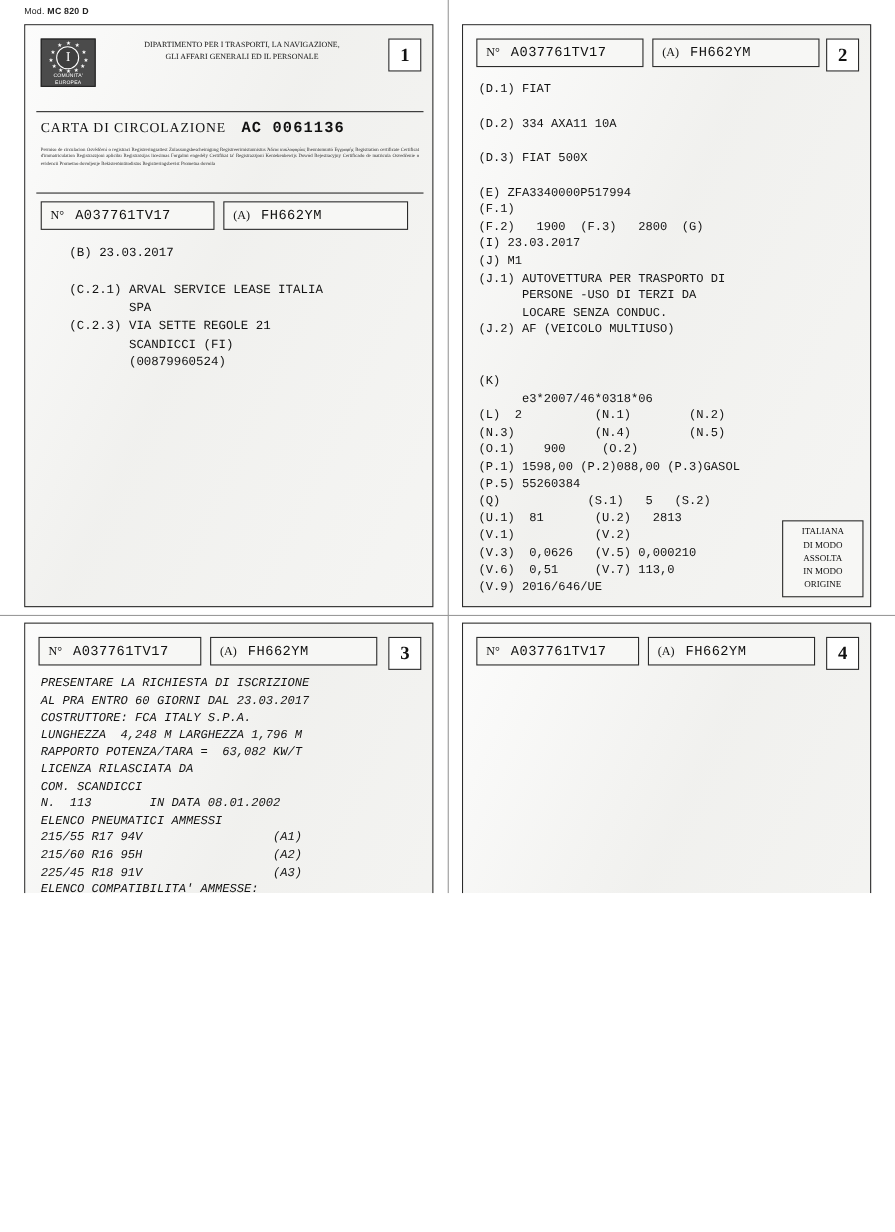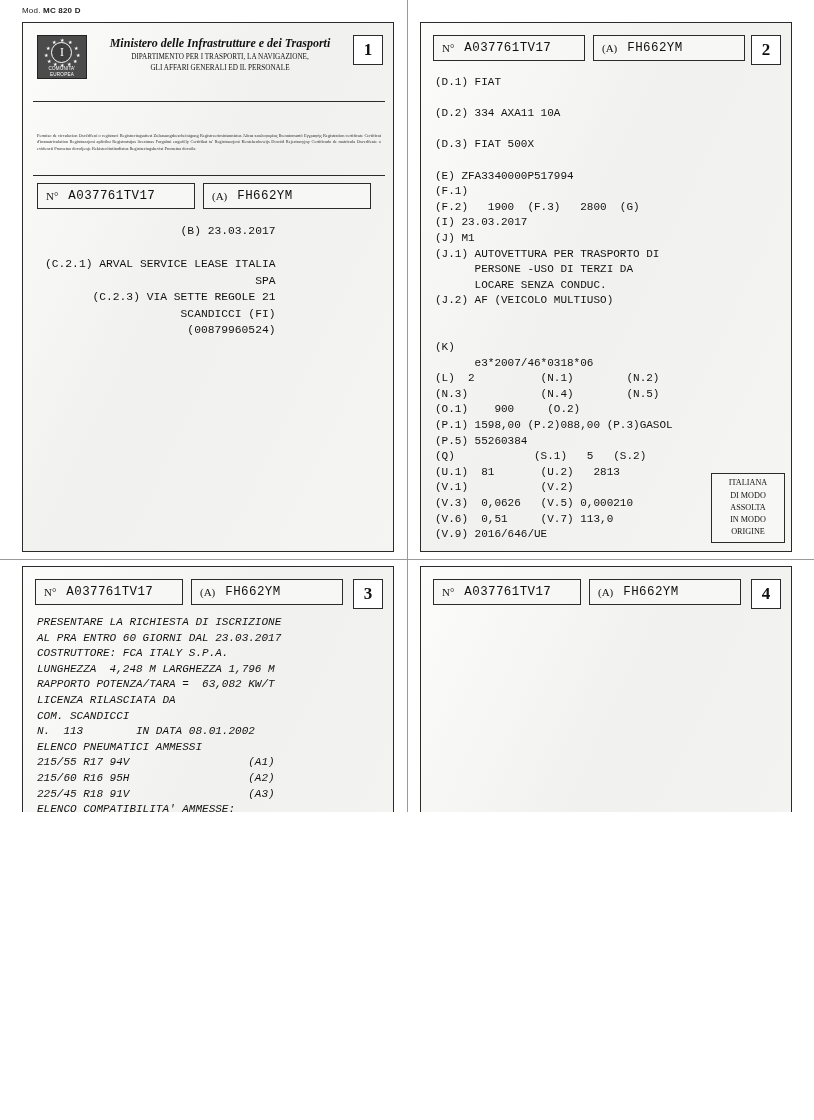--- a/index.html
+++ b/index.html
@@ -262,45 +262,48 @@
           <span class="star" style="left:7px;  top:21px;">★</span>
           <span class="star" style="left:33px; top:21px;">★</span>
           <span class="star" style="left:13px; top:24px;">★</span>
           <span class="star" style="left:27px; top:24px;">★</span>
           <span class="star" style="left:20px; top:25px;">★</span>
         </div>
         <div class="eu-caption">COMUNITA'</div>
         <div class="eu-caption">EUROPEA</div>
       </div>
       <div class="title-block">
-        <div class="t2">Ministero delle Infrastrutture e dei Trasporti</div>
         <div class="t3">DIPARTIMENTO PER I TRASPORTI, LA NAVIGAZIONE,</div>
         <div class="t3">GLI AFFARI GENERALI ED IL PERSONALE</div>
       </div>
     </div>
 
     <div class="hr-dark" style="left:10px; top:78px; width:352px;"></div>
 
+    <div class="carta-row">
+      <span class="carta-label">CARTA DI CIRCOLAZIONE</span>
+      <span class="carta-num">AC 0061136</span>
+    </div>
 
     <div class="microtext">Permiso de circulacion  Osvědčení o registraci  Registreringsattest  Zulassungsbescheinigung  Registreerimistunnistus  Άδεια κυκλοφορίας  Ihenntomurtó Εγγραφής  Registration certificate  Certificat d'immatriculation  Registrazzjoni aplicibu  Registratsijas licesimas  Forgalmi engedély  Certifikat ta' Registrazzjoni  Kentekenbewijs  Dowód Rejestracyjny  Certificado de matricula  Osvedčenie o evidencii  Prometno dovoljenje  Rekisteröintitodistus  Registreringsbevist  Prometna dovoila</div>
 
     <div class="hr-dark" style="left:10px; top:152px; width:352px;"></div>
 
     <div class="idrow" style="left:14px; top:160px;">
       <div class="idbox" style="width:158px;">
         <span class="k">N°</span>
         <span class="v">A037761TV17</span>
       </div>
       <div class="idbox" style="width:168px;">
         <span class="k">(A)</span>
         <span class="v">FH662YM</span>
       </div>
     </div>
 
-    <div class="mono-body" style="left:22px; top:200px;text-align:right;">(B) 23.03.2017
+    <div class="mono-body" style="left:40px; top:200px;">(B) 23.03.2017
 
 (C.2.1) ARVAL SERVICE LEASE ITALIA
         SPA
 (C.2.3) VIA SETTE REGOLE 21
         SCANDICCI (FI)
         (00879960524)</div>
   </div>
 
   <div class="panel p2">
     <div class="paper-tint"></div>

